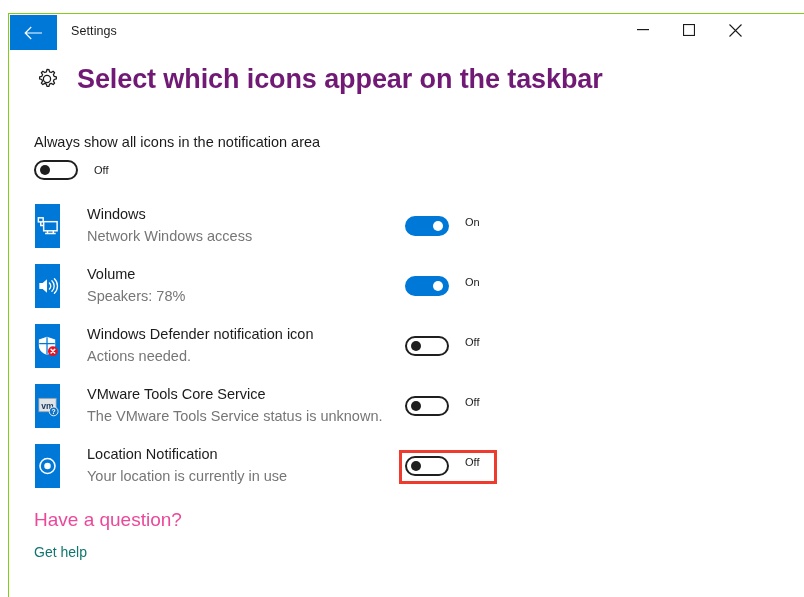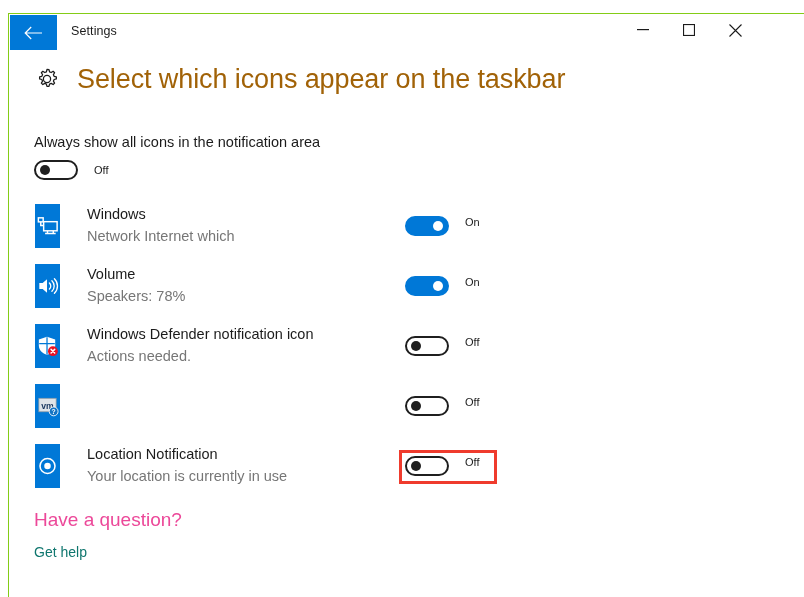--- a/index.html
+++ b/index.html
@@ -75,22 +75,22 @@
   #page-header {
     position: absolute;
     left: 24px;
     top: 50px;
     display: flex;
     align-items: center;
   }
   #gear-icon { width: 28px; height: 28px; margin-right: 16px; }
   #page-title {
     font-size: 27px;
-    font-weight: 400;
-    color: #a16207;
+    font-weight: 700;
+    color: #701a75;
     line-height: 30px;
     letter-spacing: -.1px;
   }
 
   
   #always-show-label {
     position: absolute;
     left: 25px;
     top: 120px;
     font-size: 14.5px;
@@ -281,21 +281,21 @@
           <g fill="none" stroke="#ffffff" stroke-width="1.5">
             <rect x="9" y="8.5" width="14" height="9.5"></rect>
             <rect x="3.5" y="4.5" width="5" height="4.2"></rect>
             <path d="M6 8.7 L6 12.5 L9 12.5"></path>
             <path d="M13 18 L13 20.5 M19 18 L19 20.5 M10.5 20.8 L21.5 20.8"></path>
           </g>
         </svg>
       </div>
       <div class="item-text">
         <div class="item-title">Windows</div>
-        <div class="item-sub">Network Internet which</div>
+        <div class="item-sub">Network Windows access</div>
       </div>
       <div class="item-switch-wrap">
         <div class="switch on">
           <span class="knob"></span>
         </div>
         <span class="switch-state">On</span>
       </div>
     </div>
 
     <div class="item-row">
@@ -345,20 +345,24 @@
 
     <div class="item-row">
       <div class="app-icon">
         <svg width="26" height="26" viewBox="0 0 26 26">
           <rect x="4" y="5" width="18" height="14" fill="#dfe4e8" stroke="#8d9aa5" stroke-width="0.8"></rect>
           <text x="13" y="15.6" font-family="'Liberation Sans', sans-serif" font-size="9" font-weight="bold" fill="#18365e" text-anchor="middle">vm</text>
           <circle cx="19.4" cy="18.6" r="4.6" fill="#1474c4" stroke="#ffffff" stroke-width="0.9"></circle>
           <text x="19.4" y="21.6" font-family="'Liberation Sans', sans-serif" font-size="7" font-weight="bold" fill="#ffffff" text-anchor="middle">?</text>
         </svg>
       </div>
+      <div class="item-text">
+        <div class="item-title">VMware Tools Core Service</div>
+        <div class="item-sub">The VMware Tools Service status is unknown.</div>
+      </div>
       <div class="item-switch-wrap">
         <div class="switch off">
           <span class="knob"></span>
         </div>
         <span class="switch-state">Off</span>
       </div>
     </div>
 
     <div class="item-row">
       <div class="app-icon">

